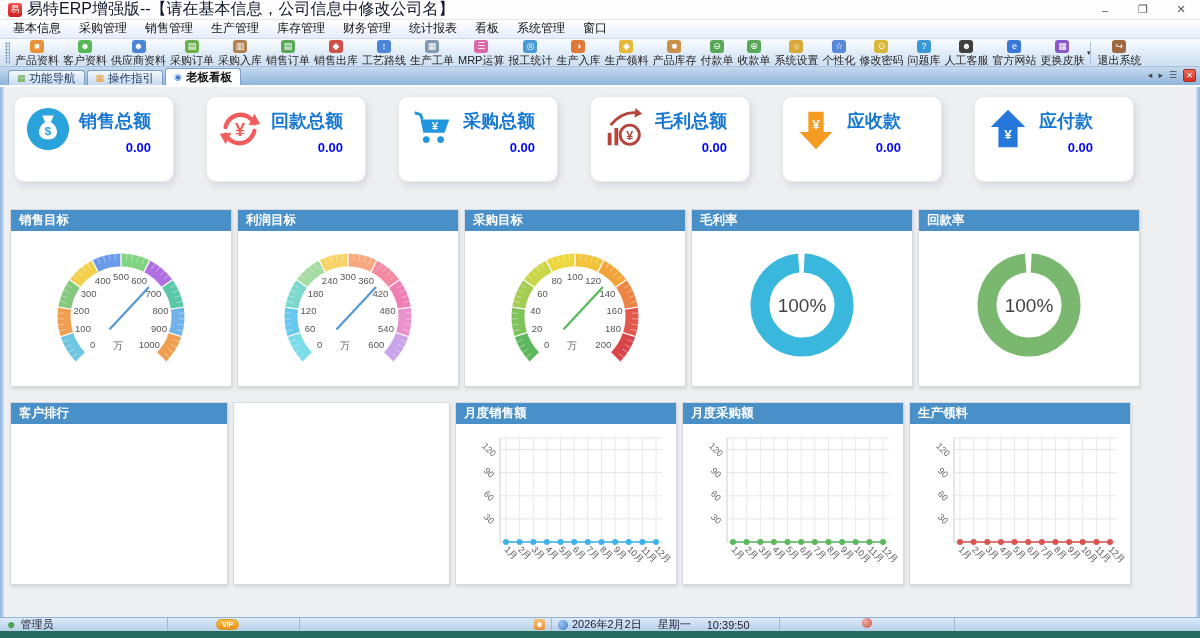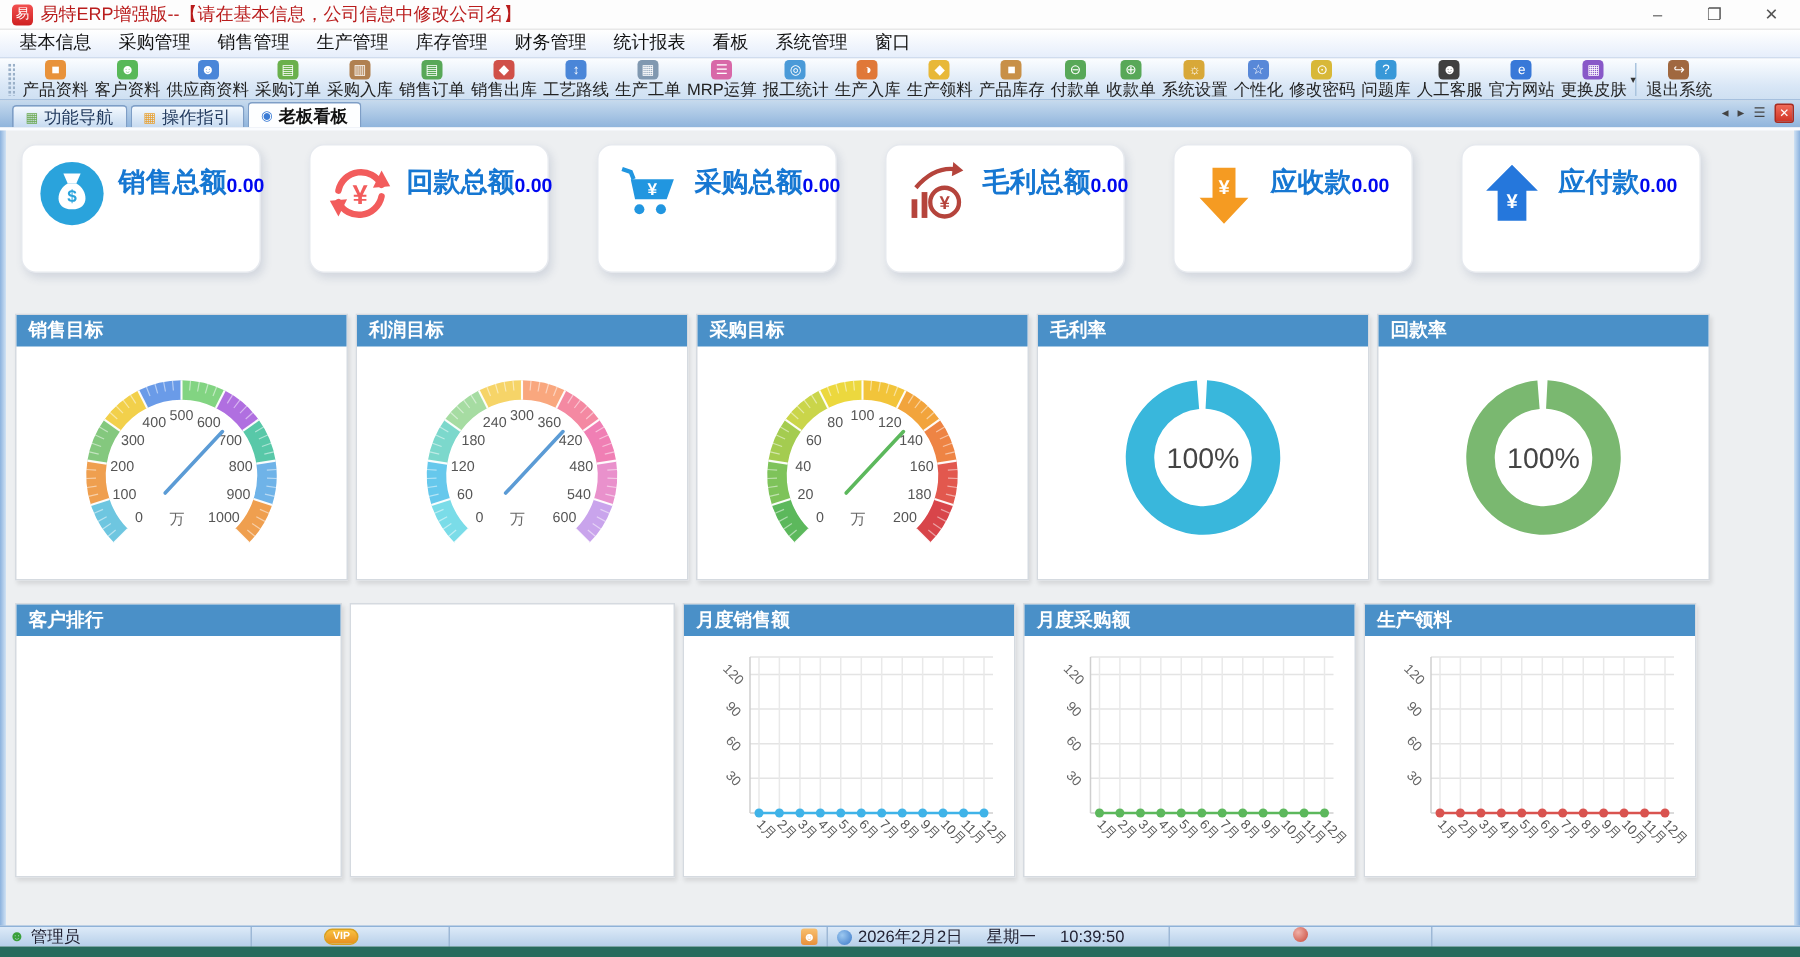--- a/index.html
+++ b/index.html
@@ -2,21 +2,21 @@
 <html><head>
 <meta charset="utf-8">
 <style>
   * { margin:0; padding:0; box-sizing:border-box; }
   html,body { width:1200px; height:638px; font-family:"Liberation Sans","DejaVu Sans",sans-serif; }
   .app { position:relative; width:1200px; height:638px; background:#edeff1; overflow:hidden; }
 
   
   .titlebar { height:20px; background:#fdfdfd; display:flex; align-items:center; padding:0 0 0 8px; gap:5px; border-bottom:1px solid #e8e8e8; }
   .app-logo { width:14px; height:14px; background:linear-gradient(#f25050,#cf2020); border-radius:3px; color:#fff; font-size:9px; display:flex; align-items:center; justify-content:center; flex:none; }
-  .title-text { font-size:12px; color:#b91c1c; white-space:nowrap; }
+  .title-text { font-size:16px; color:#0f172a; white-space:nowrap; }
   .win-ctrls { margin-left:auto; display:flex; }
   .win-btn { width:38px; height:20px; display:flex; align-items:center; justify-content:center; color:#555; font-size:11px; }
 
   
   .menubar { height:19px; background:linear-gradient(#ffffff,#e6eefb); display:flex; align-items:flex-start; padding-left:4px; border-bottom:1px solid #d0dcee; }
   .menu-item { font-size:12px; padding:0 9px; color:#111; white-space:nowrap; cursor:default; }
 
   
   .toolbar { height:28px; background:linear-gradient(#fbfdff,#d8e6f6 70%,#cfe0f2); display:flex; align-items:center; border-bottom:1px solid #a6c0de; padding-left:2px; }
   .grip { width:5px; height:22px; margin:0 3px; background-image:radial-gradient(circle,#9ab0c8 1px,transparent 1.1px); background-size:3px 3px; flex:none; }
@@ -36,21 +36,21 @@
   .tc-close { width:13px; height:13px; background:linear-gradient(#f06a58,#d03425); border:1px solid #a82c20; border-radius:2px; color:#fff; font-size:8px; line-height:11px; text-align:center; font-weight:bold; }
 
   
   .content { position:absolute; top:85px; left:0; right:0; bottom:21px; background:#edeff1; border-top:2px solid #fafcff; }
   .frame-l { position:absolute; left:0; top:0; bottom:0; width:4px; background:linear-gradient(90deg,#8cb2de,#d0e2f4); }
   .frame-r { position:absolute; right:0; top:0; bottom:0; width:4px; background:linear-gradient(270deg,#8cb2de,#d0e2f4); }
 
   .kpi-row { position:absolute; top:9px; left:14px; right:66px; display:flex; justify-content:space-between; }
   .kpi-card { width:160px; height:86px; background:#fff; border:1px solid #e6e9ee; border-radius:10px; box-shadow:2px 3px 6px rgba(60,80,120,.15); padding:9px 0 0 10px; display:flex; gap:8px; }
   .kpi-ico { width:46px; height:46px; flex:none; }
-  .kpi-text { display:flex; flex-direction:row; padding-top:3px; }
+  .kpi-text { display:flex; flex-direction:column; padding-top:3px;align-items:flex-end; }
   .kpi-title { font-size:18px; font-weight:bold; color:#1677d2; line-height:24px; white-space:nowrap; }
   .kpi-value { font-size:13px; font-weight:bold; color:#0008f0; margin-top:7px; }
 
   .panel-row { position:absolute; left:10px; width:1121px; display:grid; grid-template-columns:repeat(5,1fr); gap:5px; }
   #midRow { top:122px; height:178px; }
   #botRow { top:315px; height:181px; }
   .panel { background:#fff; border:1px solid #d5dae0; box-shadow:1px 2px 3px rgba(0,0,0,.10); display:flex; flex-direction:column; }
   .panel-header { background:#4a90c8; color:#fff; font-size:12.5px; font-weight:bold; padding:3px 8px; line-height:15px; flex:none; white-space:nowrap; overflow:hidden; }
   .panel-body { flex:1; display:flex; justify-content:center; align-items:flex-start; overflow:hidden; }
 

